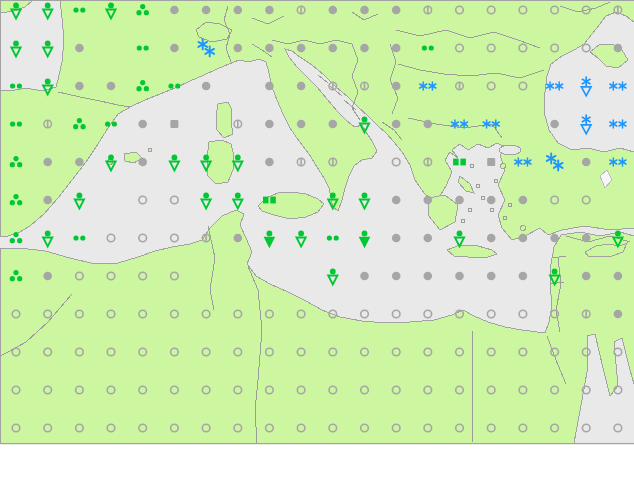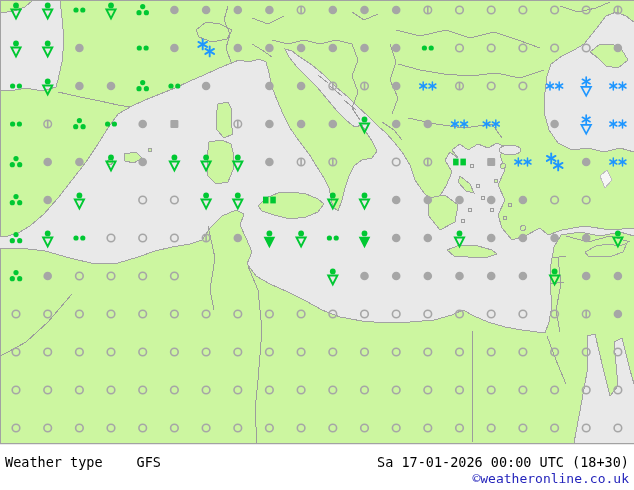--- a/index.html
+++ b/index.html
@@ -979,18 +979,13 @@
           </g>
           <g transform="translate(586.2,428.0)">
             <circle r="3.8" fill="none" stroke="#a6a6a6" stroke-width="1.6"></circle>
           </g>
           <g transform="translate(617.9,428.0)">
             <circle r="3.8" fill="none" stroke="#a6a6a6" stroke-width="1.6"></circle>
           </g>
         </g>
       </svg>
     </div>
-  <div class="footer">
-    <div class="left"><span>Weather type</span><span class="model">GFS</span></div>
-    <div class="right">Sa 17-01-2026 00:00 UTC (18+30)</div>
-    <div class="copy">©weatheronline.co.uk</div>
-  </div>
 </div>
 
 </body></html>

